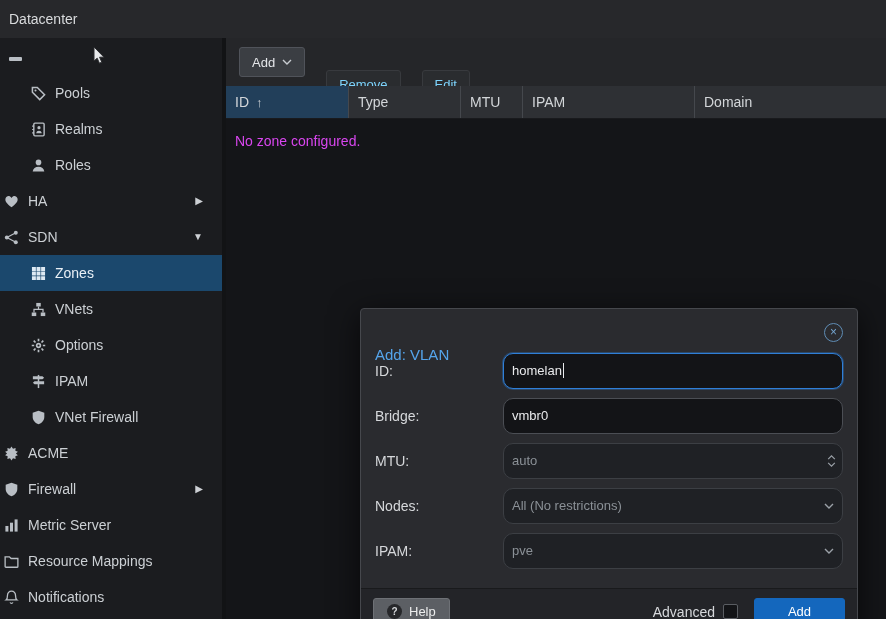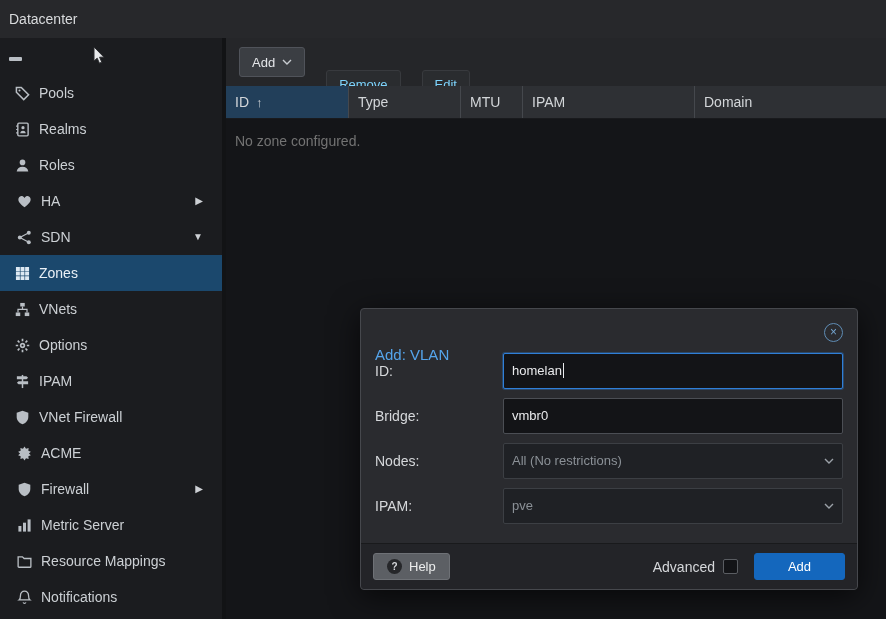--- a/index.html
+++ b/index.html
@@ -9,23 +9,23 @@
 
   
   .topbar { height:38px; background:#27282b; display:flex; align-items:center; padding:0 9px;
             color:#d9dbdd; font-size:14px; }
 
   
   .layout { display:flex; height:581px; }
 
   
   .sidebar { width:226px; background:#1b1c1f; border-right:4px solid #121315; overflow:hidden; position:relative; flex:none; }
-  .tree-item { height:36px; display:flex; align-items:center; gap:9px; padding-left:16px;
+  .tree-item { height:36px; display:flex; align-items:center; gap:9px; padding-left:3px;
                position:relative; cursor:pointer; color:#ccd0d4; white-space:nowrap; }
-  .tree-item.lvl2 { padding-left:14px; }
+  .tree-item.lvl2 { padding-left:30px; }
   .tree-item.selected { background:#1b486d; color:#e9f0f6; }
   .tree-item.partial { height:37px; }
   .ticon { width:16px; height:16px; display:inline-flex; align-items:center; justify-content:center;
            color:#b9bec4; flex:none; }
   .tree-item.selected .ticon { color:#dde9f3; }
   .tlabel { font-size:14px; }
   .expander { position:absolute; right:19px; top:50%; transform:translateY(-50%);
               font-size:10px; color:#cdd0d4; line-height:1; }
   .icon-fragment { position:absolute; left:9px; top:19px; width:13px; height:4px;
                    background:#b9bec4; border-radius:1px; }
@@ -42,36 +42,36 @@
 
   .grid-header { height:33px; background:#2e3034; display:flex; border-bottom:1px solid #191a1d; flex:none; }
   .gh-cell { display:flex; align-items:center; padding:0 9px; border-right:1px solid #45484d;
              font-size:14px; color:#d3d6d9; cursor:pointer; gap:7px; }
   .gh-id { width:123px; background:#223f5a; }
   .gh-type { width:112px; }
   .gh-mtu { width:62px; }
   .gh-ipam { width:172px; }
   .gh-domain { flex:1; border-right:none; }
   .sort-arrow { font-size:13px; color:#cfd3d7; }
-  .empty-text { padding:14px 9px; color:#737373; font-size:14px; }
+  .empty-text { padding:14px 9px; color:#d946ef; font-size:14px; }
 
   
   .dialog { position:absolute; left:360px; top:308px; width:498px; background:#2a2b2f;
             border:1px solid #46484d; border-radius:4px; box-shadow:0 6px 30px rgba(0,0,0,.65);
             z-index:10; }
   .dtitle-bar { height:46px; display:flex; align-items:center; padding:0 14px; }
   .dtitle { color:#55a5ec; font-size:15px; flex:1;margin-top:44px; }
   .dclose { width:19px; height:19px; border:1.5px solid #5f8cb4; border-radius:50%; color:#74a4cf;
             display:flex; align-items:center; justify-content:center; font-size:12px; line-height:1;
             cursor:pointer; }
   .dbody { padding:2px 14px 6px; }
   .drow { display:flex; align-items:center; height:27px; margin-bottom:18px; }
   .dlabel { width:128px; color:#d6d8db; font-size:14px; flex:none; }
   .dfield { flex:1; height:36px; position:relative; display:flex; align-items:center;
-            background:#131417; border:1px solid #4b4e54; border-radius:2px; padding:16px 8px;
+            background:#131417; border:1px solid #4b4e54; border-radius:10px; padding:16px 8px;
             font-size:13px; color:#e9eaec; cursor:text; }
   input.dfield { font-family:inherit; outline:none; }
   .dfield.focused { border-color:#2f7fd8; box-shadow:0 0 0 1px rgba(47,127,216,.35); }
   .dfield.muted { background:#1f2125; border-color:#3c3f44; color:#8b9197; cursor:pointer; }
   .caret { display:inline-block; width:1.5px; height:15px; background:#e8eaec; margin-left:1px; }
   .spinner { position:absolute; right:6px; top:0; bottom:0; display:flex; flex-direction:column;
              justify-content:center; gap:2px; color:#9ba1a8; }
   .spin-btn { display:flex; cursor:pointer; }
   .sel-chev { position:absolute; right:8px; color:#9ba1a8; display:flex; }
   .dfooter { height:46px; border-top:1px solid #191a1c; background:#232428; display:flex;
@@ -318,20 +318,38 @@
           <span>homelan</span>
           <span class="caret"></span>
         </div>
       </div>
 
       <div class="drow">
         <span class="dlabel">Bridge:</span>
         <input class="dfield" value="vmbr0" style="">
       </div>
 
+      <div class="drow">
+        <span class="dlabel">MTU:</span>
+        <div class="dfield muted">
+          <span>auto</span>
+          <span class="spinner">
+            <span class="spin-btn">
+                <svg viewBox="0 0 10 6" width="9" height="5">
+                  <path d="M1 5l4-4 4 4" fill="none" stroke="currentColor" stroke-width="1.4"></path>
+                </svg>
+              </span>
+            <span class="spin-btn">
+                <svg viewBox="0 0 10 6" width="9" height="5">
+                  <path d="M1 1l4 4 4-4" fill="none" stroke="currentColor" stroke-width="1.4"></path>
+                </svg>
+              </span>
+          </span>
+        </div>
+      </div>
 
       <div class="drow">
         <span class="dlabel">Nodes:</span>
         <div class="dfield muted">
           <span>All (No restrictions)</span>
           <span class="sel-chev">
               <svg viewBox="0 0 10 6" width="10" height="6">
                 <path d="M1 1l4 4 4-4" fill="none" stroke="currentColor" stroke-width="1.4"></path>
               </svg>
             </span>

